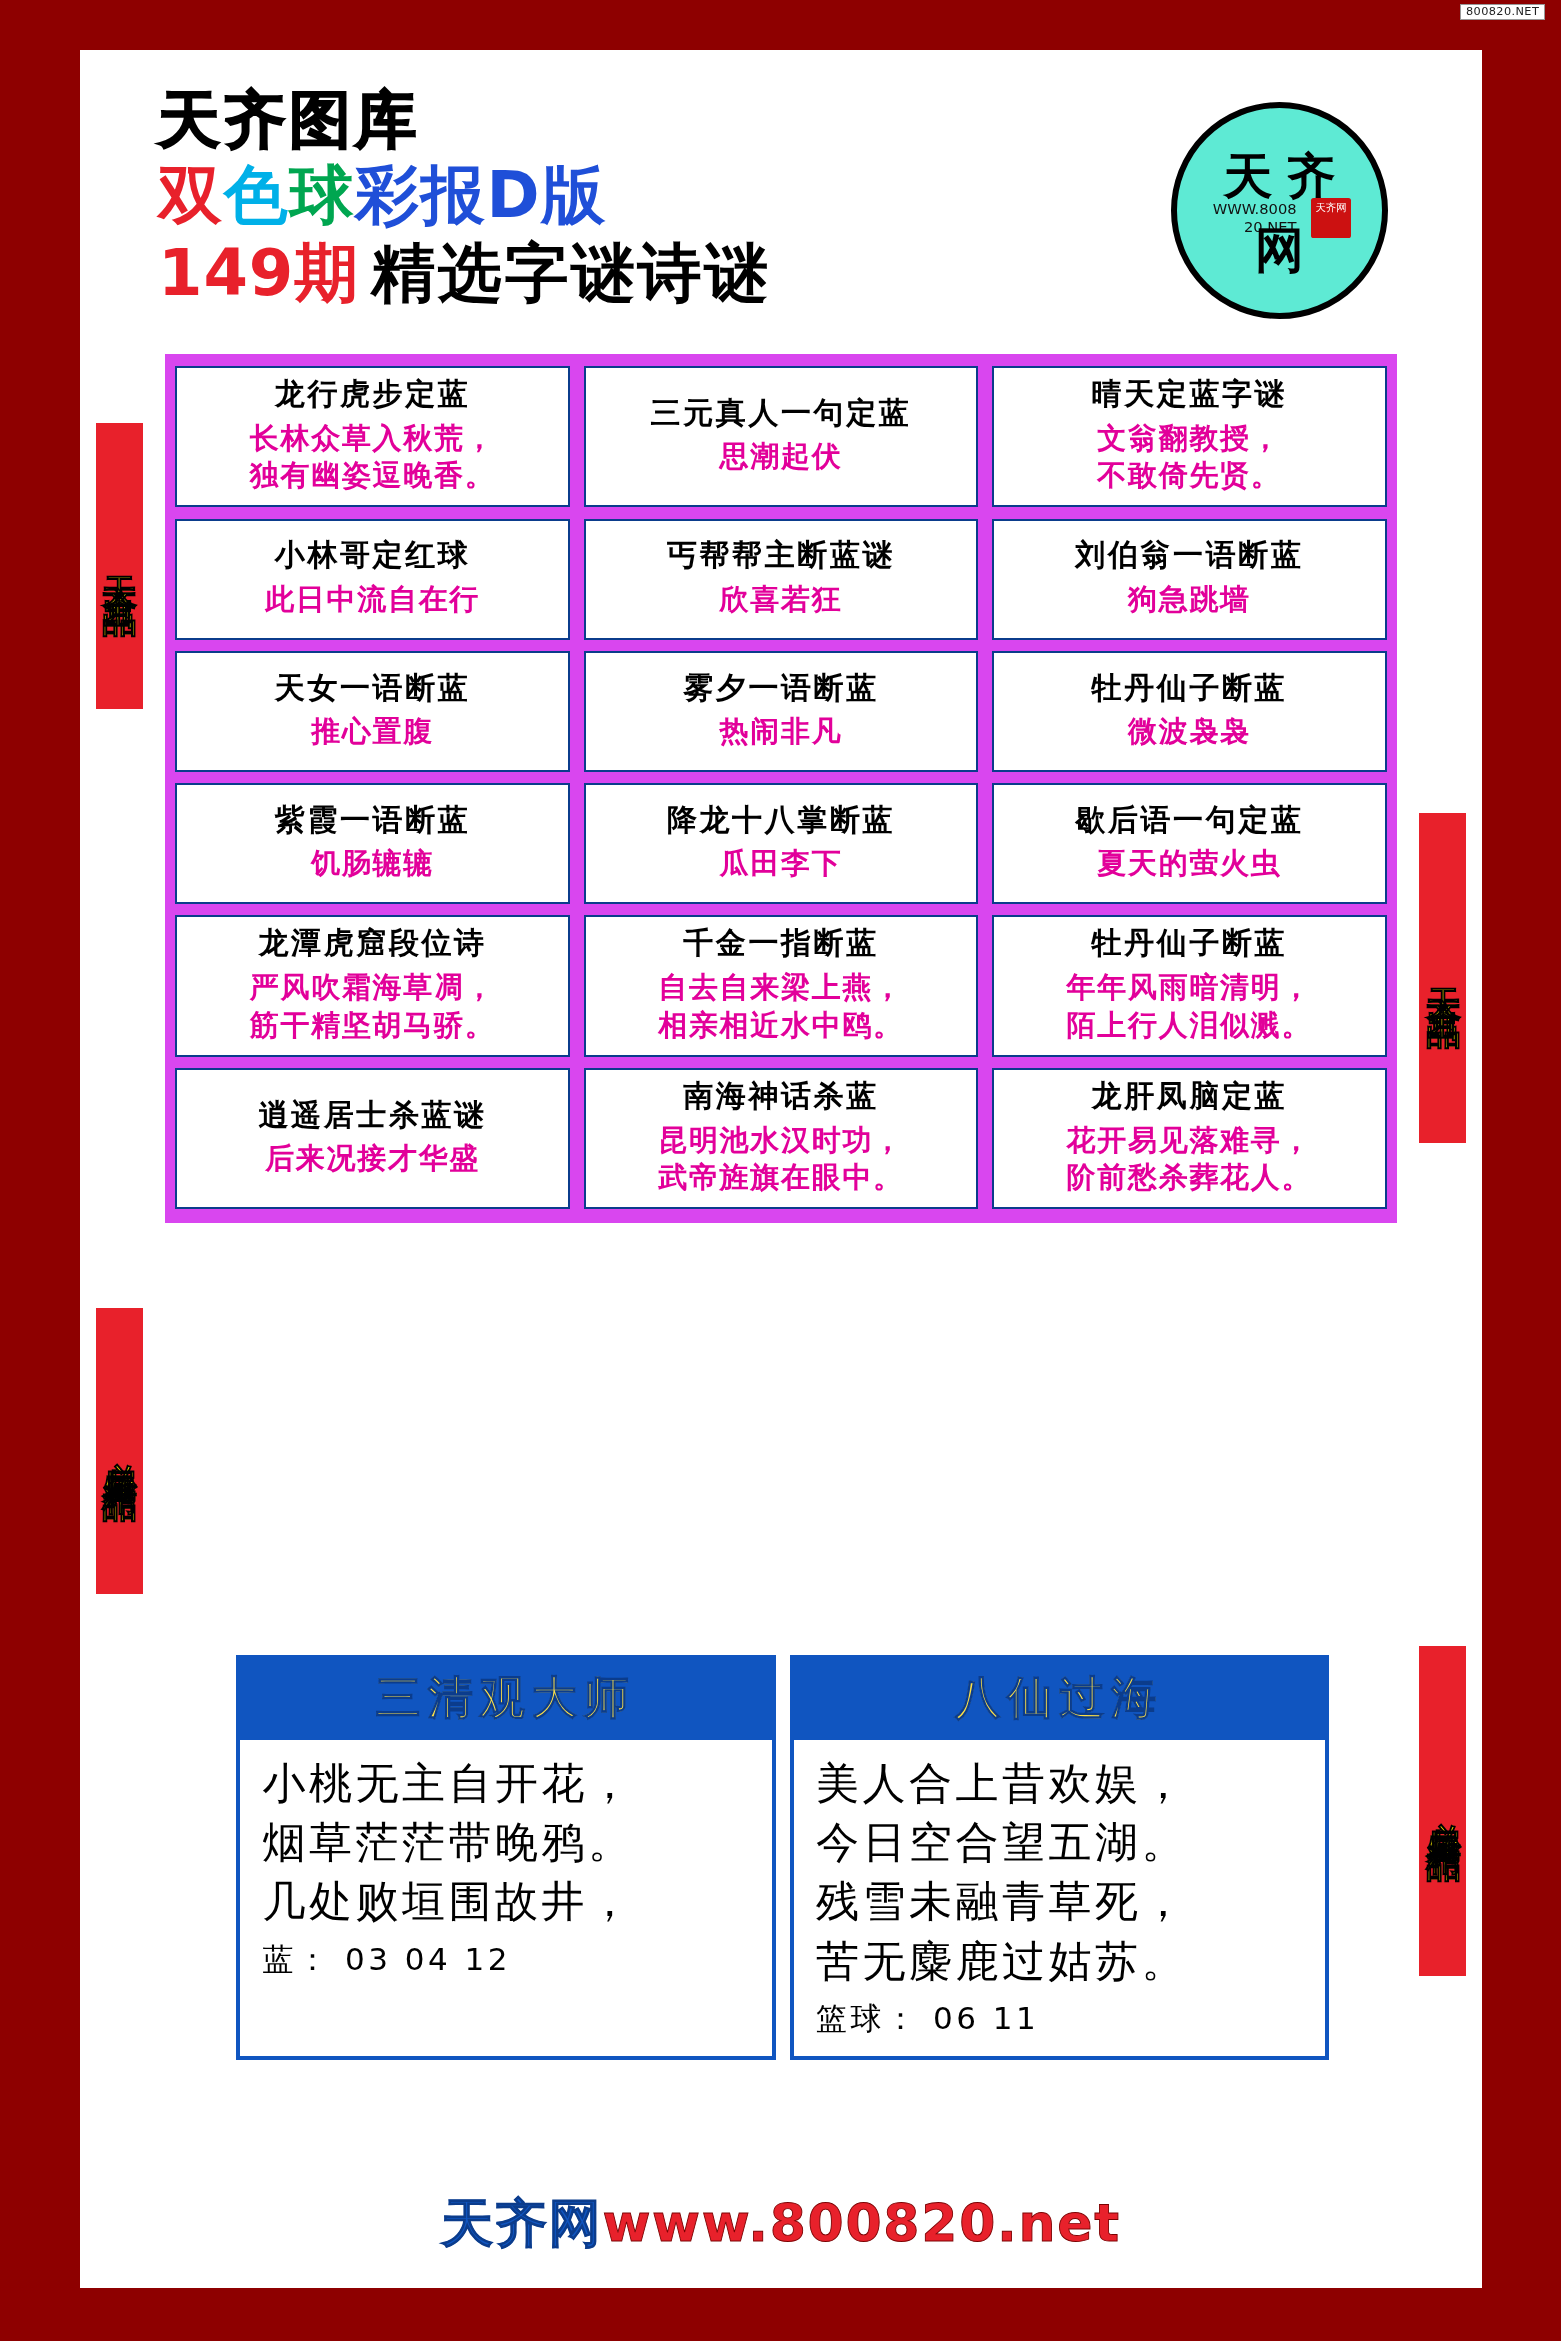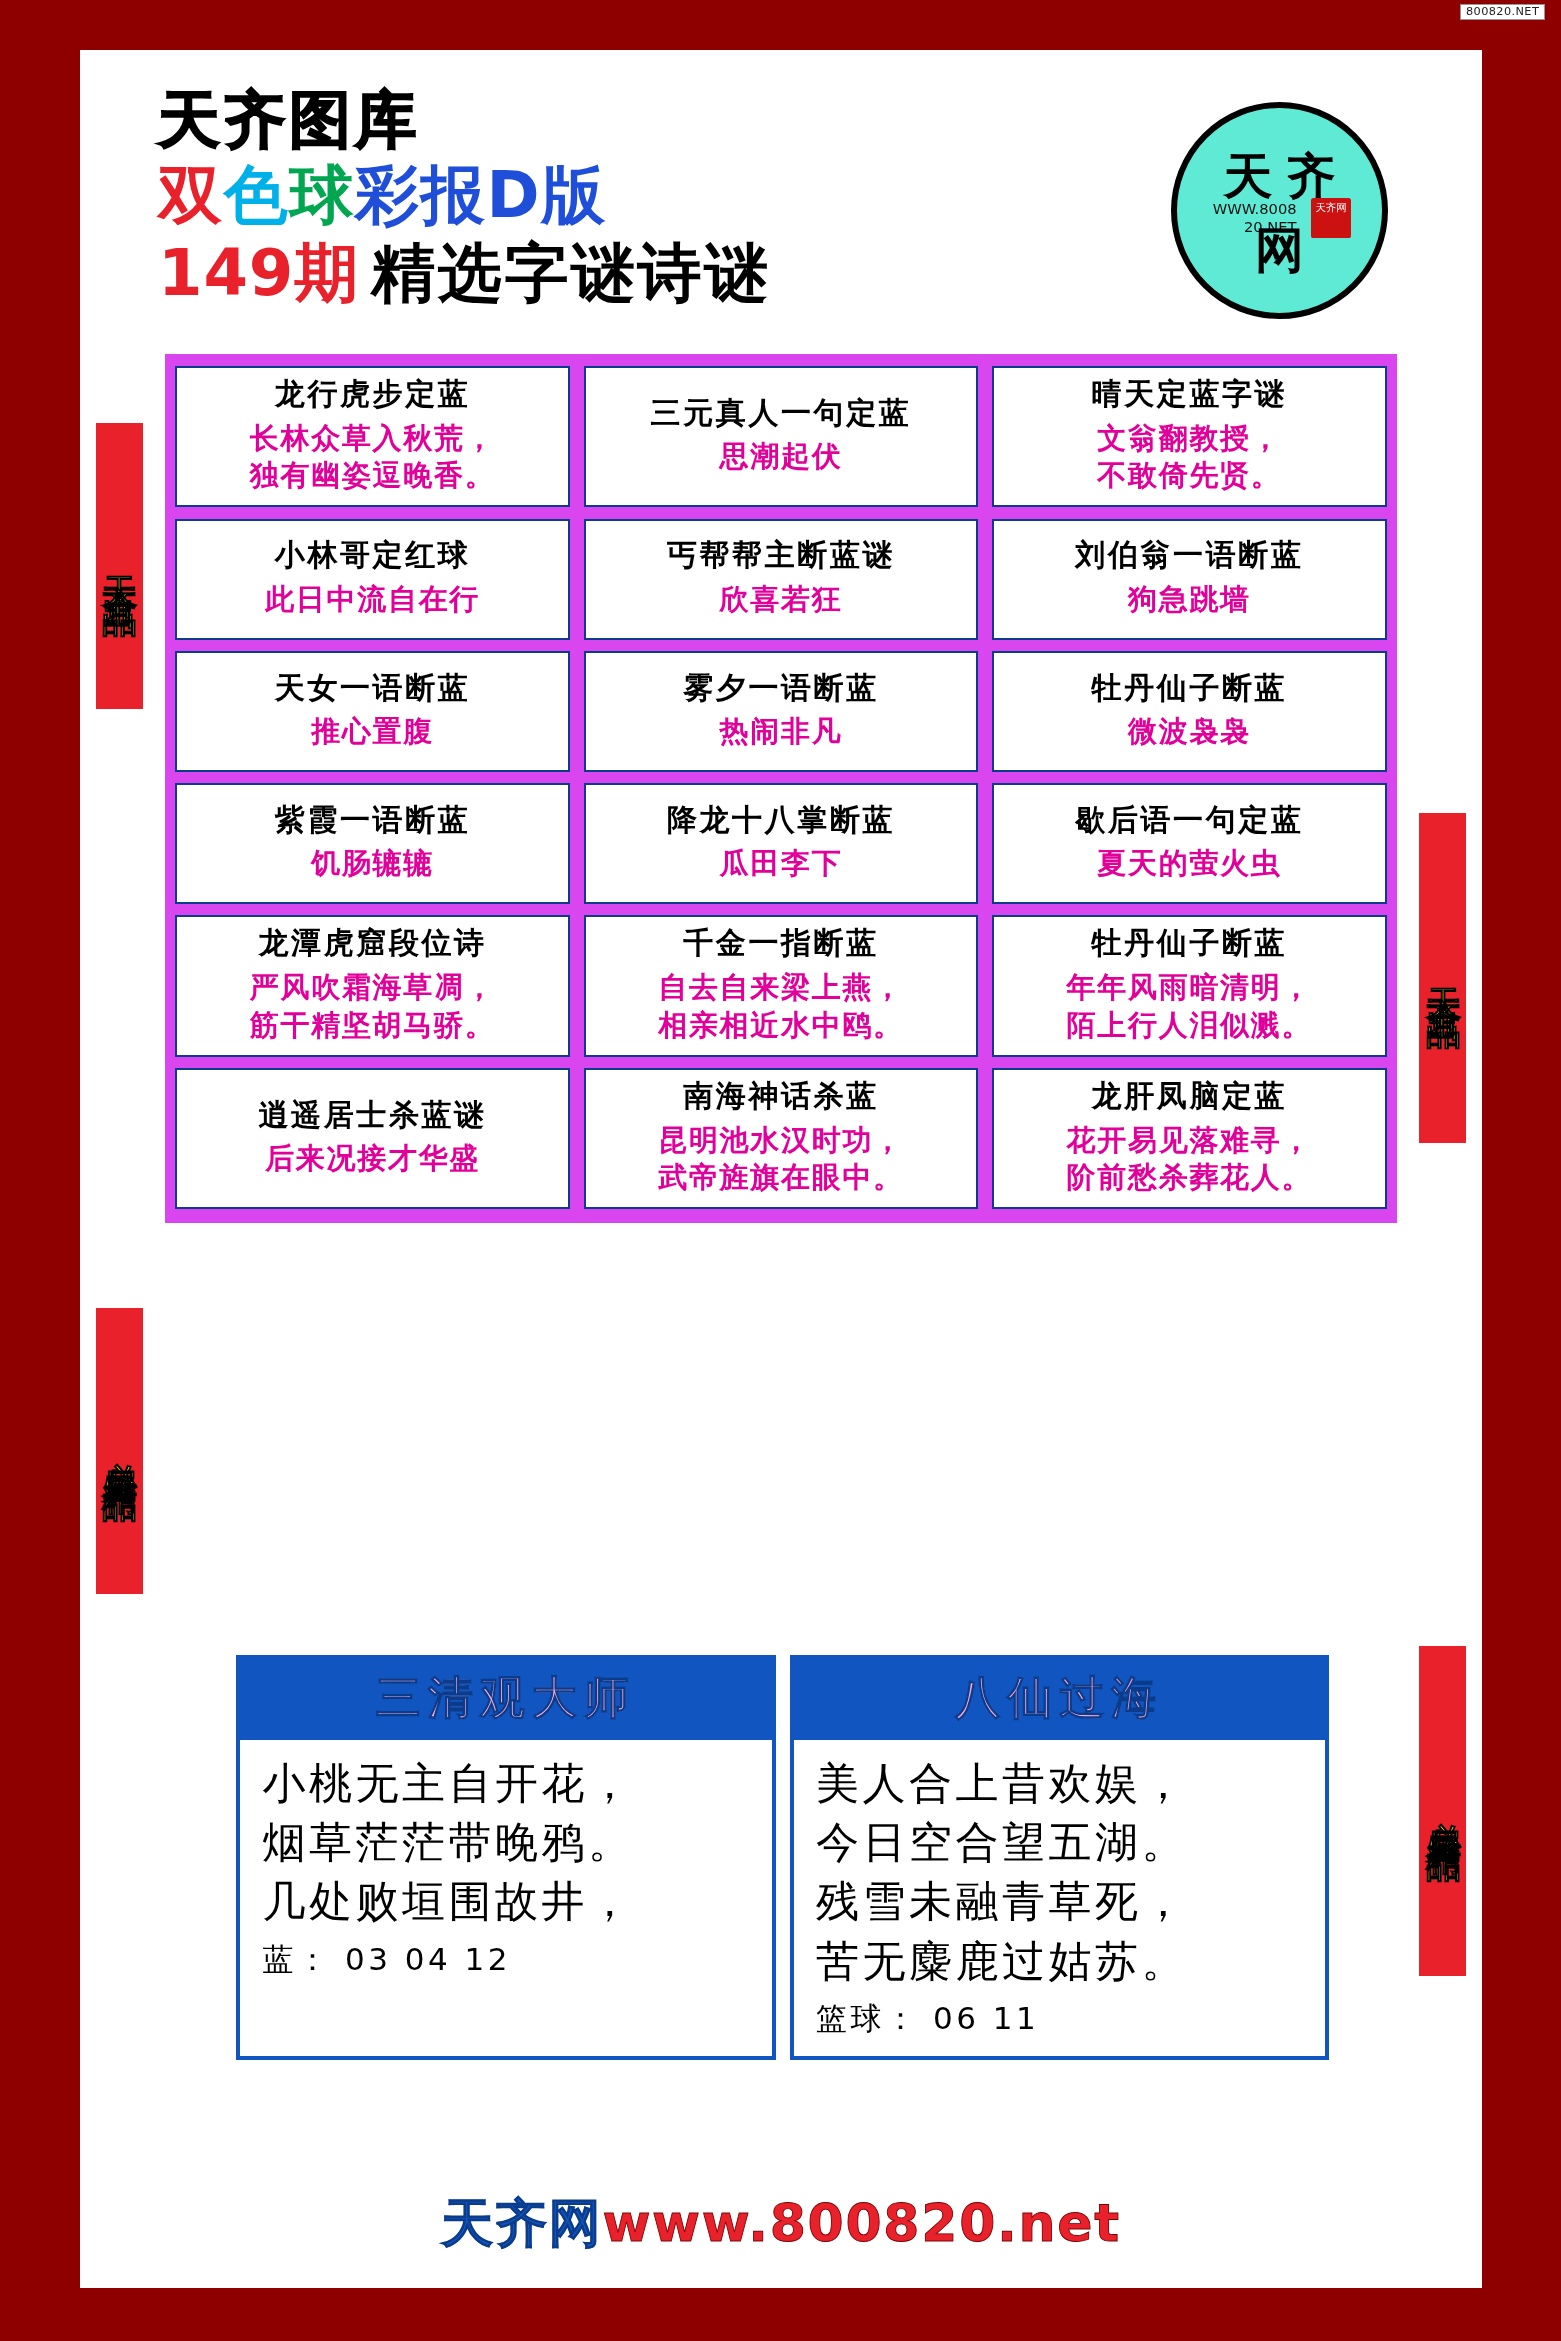--- a/index.html
+++ b/index.html
@@ -204,21 +204,21 @@
   }
   .poem {
     flex: 1;
     border: 4.3px solid #1055c0;
     box-sizing: border-box;
     background: #fff;
     padding-bottom: 15.6px;
   }
   .poem-head {
     background: #1055c0;
-    color: #f9a8d4;
+    color: #fde047;
     font-size: 45px;
     font-weight: bold;
     text-align: center;
     padding: 8.7px 0 12px 0;
     letter-spacing: 7px;
     -webkit-text-stroke: 0.9px #0b3c8c;
     font-family: "DejaVu Sans", sans-serif;
   }
   .poem-body {
     padding: 14px 22.6px 0 22.6px;

